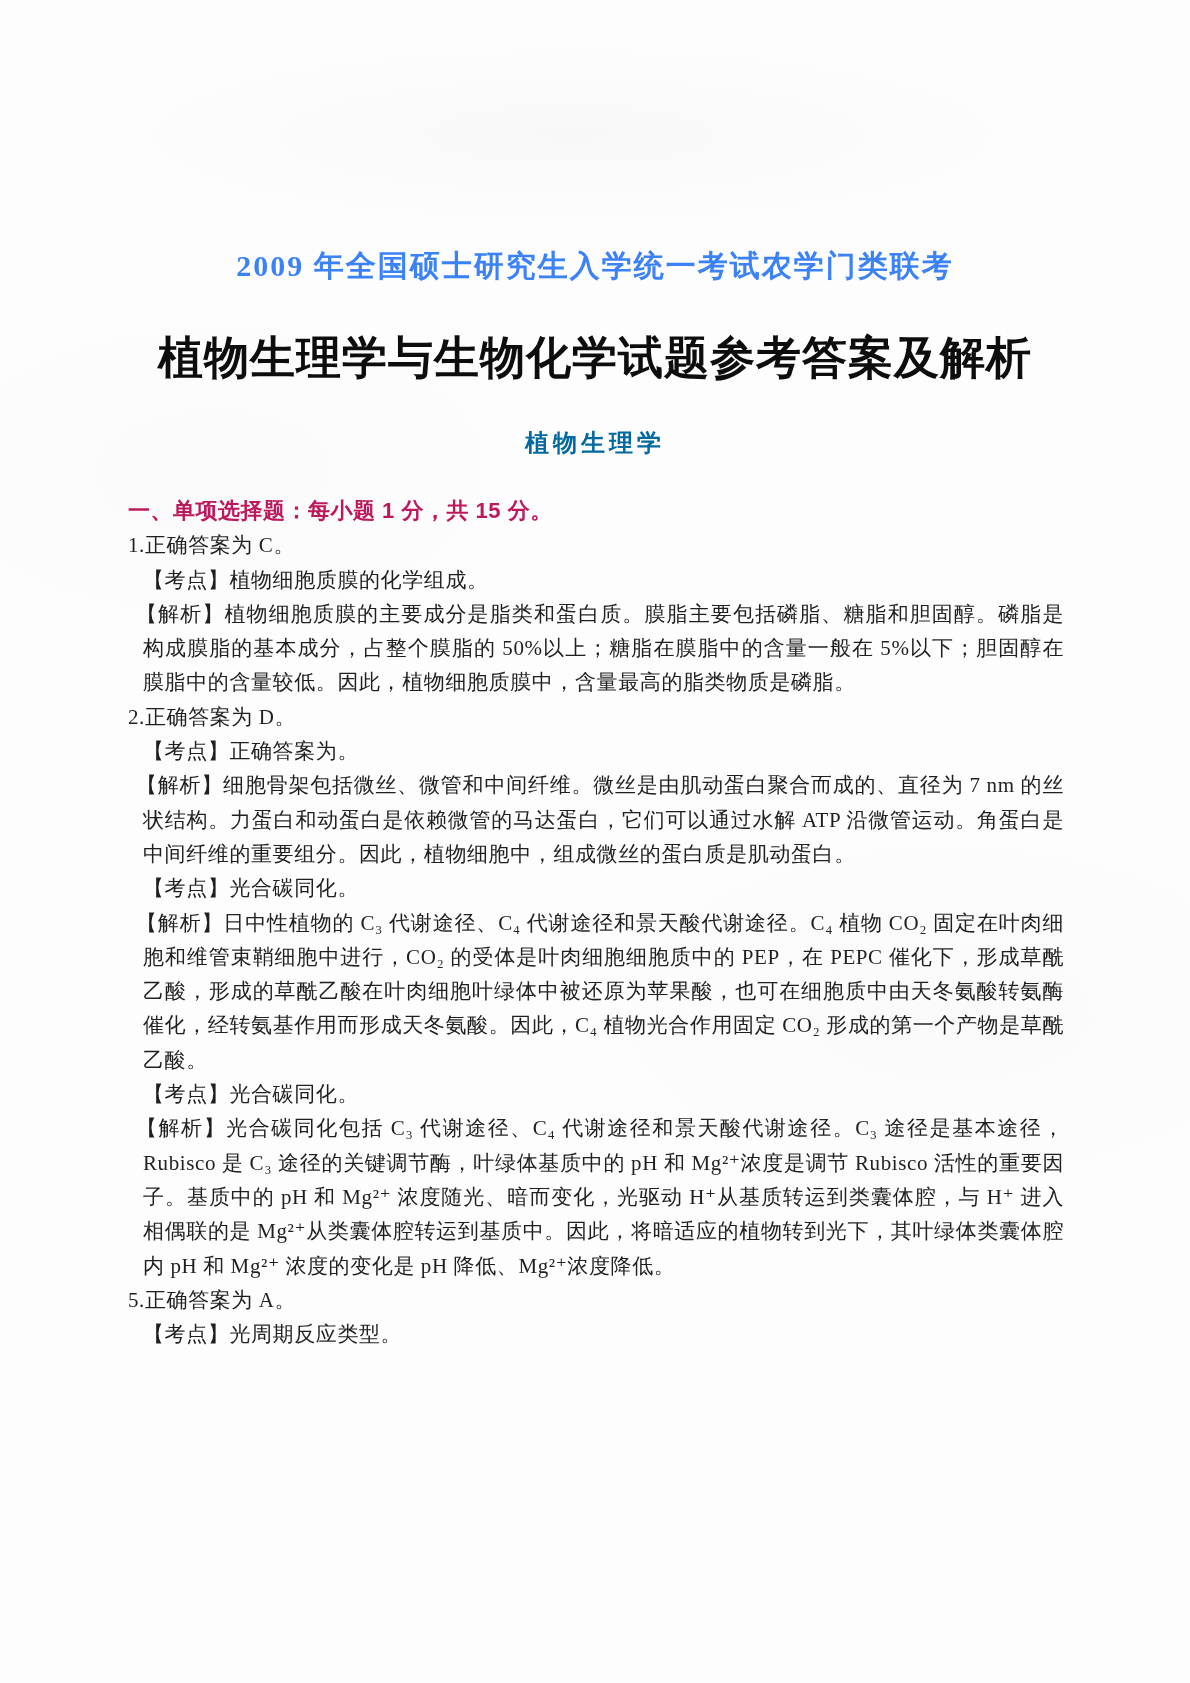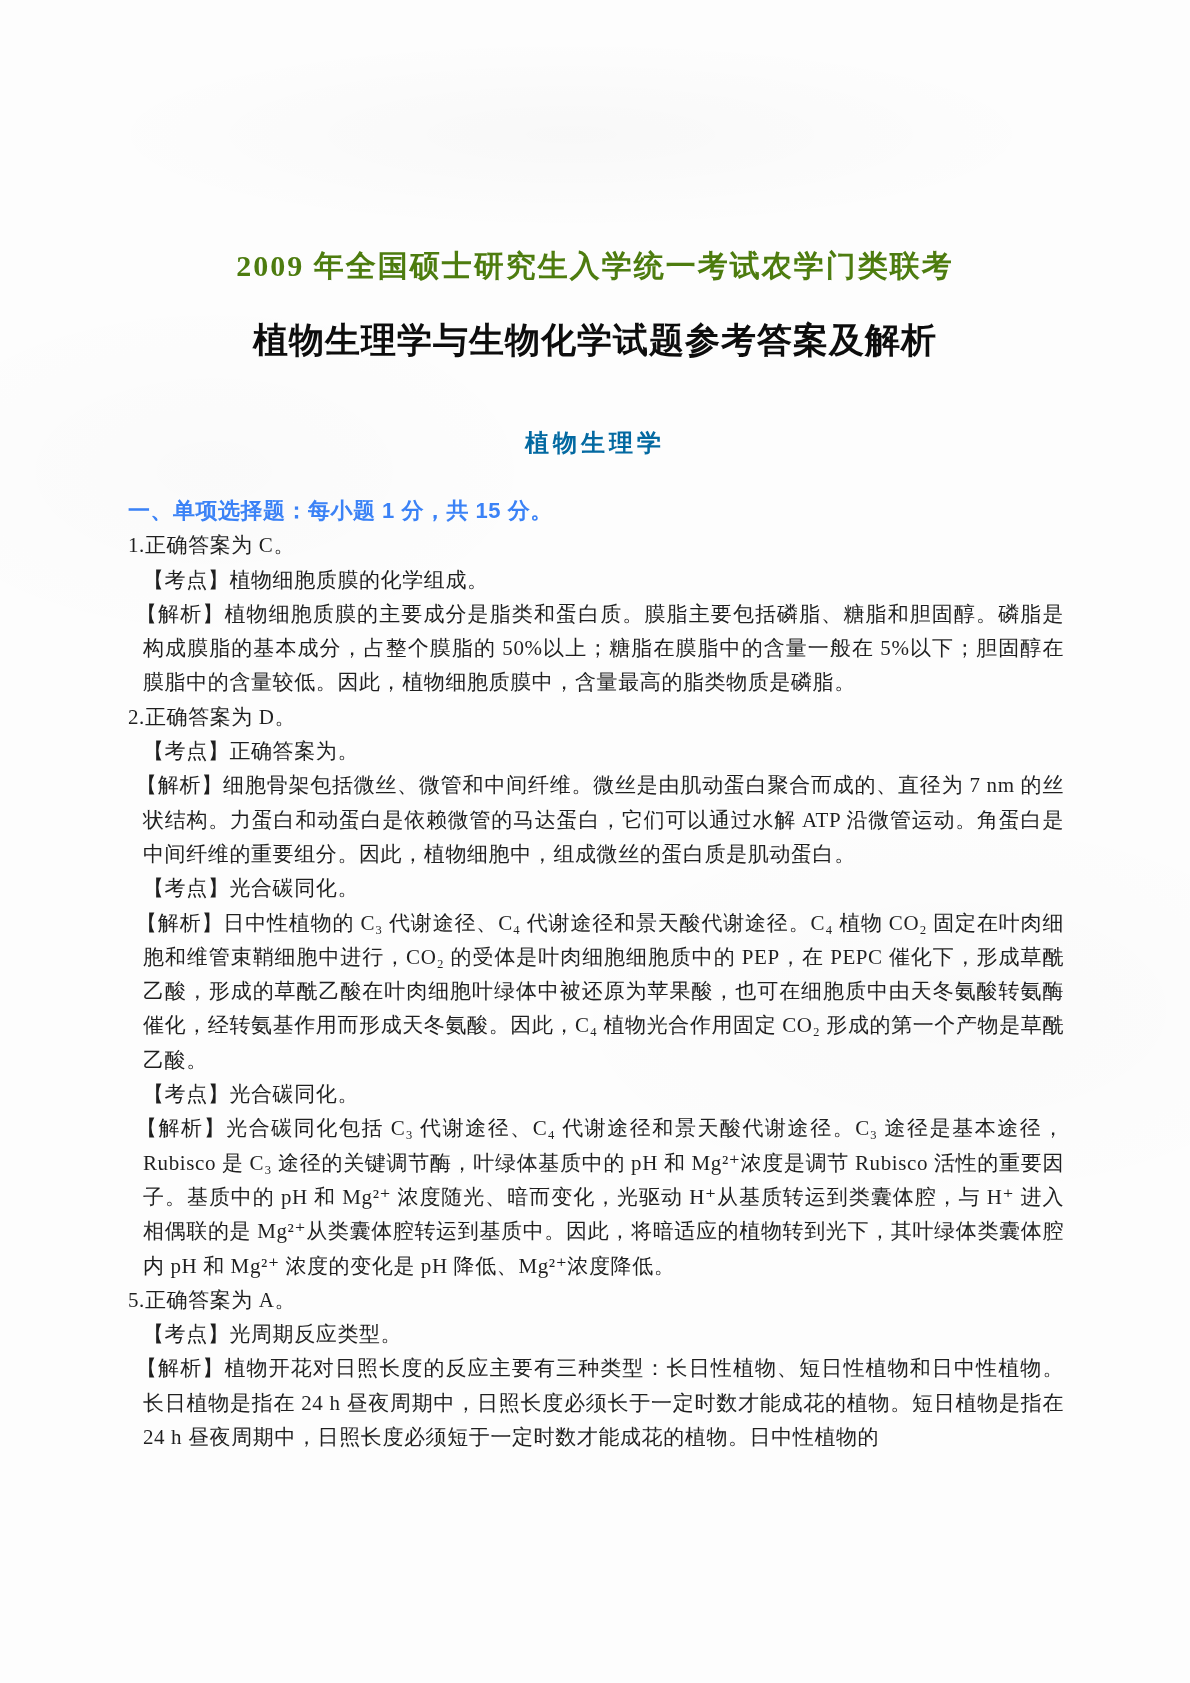--- a/index.html
+++ b/index.html
@@ -27,31 +27,31 @@
   }
 
   .exam-title {
     position: absolute;
     top: 249px; left: 0;
     width: 100%;
     text-align: center;
     font-size: 30px;
     font-weight: 600;
     letter-spacing: 2px;
-    color: #4d7c0f;
+    color: #3b82f6;
     line-height: 1.1;
   }
 
   .paper-title {
     position: absolute;
-    top: 320px; left: 0;
+    top: 332px; left: 0;
     width: 100%;
     text-align: center;
     font-family: "Liberation Sans", "DejaVu Sans", sans-serif;
-    font-size: 35px;
+    font-size: 45px;
     font-weight: 800;
     letter-spacing: 1px;
     color: #0d0d0d;
     line-height: 1.15;
   }
 
   .subject-heading {
     position: absolute;
     top: 427px; left: 0;
     width: 100%;
@@ -74,21 +74,21 @@
     color: #1f1f1f;
   }
 
   .content p { margin: 0; padding: 0; }
 
   .section-heading {
     font-family: "Liberation Sans", "DejaVu Sans", sans-serif;
     font-size: 22px;
     font-weight: 700;
     letter-spacing: 0.5px;
-    color: #3b82f6;
+    color: #be185d;
     text-align: left;
   }
 
   .answer-line { text-align: left; }
 
   .point-line {
     margin-left: 15px !important;
     text-align: left;
   }
 
@@ -133,17 +133,16 @@
     </div>
 
     <div>
       <p class="point-line"><span>【考点】</span><span>光合碳同化。</span></p>
       <p class="analysis"><span>【解析】</span><span>光合碳同化包括 C₃ 代谢途径、C₄ 代谢途径和景天酸代谢途径。C₃ 途径是基本途径，Rubisco 是 C₃ 途径的关键调节酶，叶绿体基质中的 pH 和 Mg²⁺浓度是调节 Rubisco 活性的重要因子。基质中的 pH 和 Mg²⁺ 浓度随光、暗而变化，光驱动 H⁺从基质转运到类囊体腔，与 H⁺ 进入相偶联的是 Mg²⁺从类囊体腔转运到基质中。因此，将暗适应的植物转到光下，其叶绿体类囊体腔内 pH 和 Mg²⁺ 浓度的变化是 pH 降低、Mg²⁺浓度降低。</span></p>
     </div>
 
     <div>
       <p class="answer-line">5.正确答案为 A。</p>
       <p class="point-line"><span>【考点】</span><span>光周期反应类型。</span></p>
-      <p class="analysis"><span>【解析】</span><span>植物开花对日照长度的反应主要有三种类型：长日性植物、短日性植物和日中性植物。长日植物是指在 24 h 昼夜周期中，日照长度必须长于一定时数才能成花的植物。短日植物是指在 24 h 昼夜周期中，日照长度必须短于一定时数才能成花的植物。日中性植物的</span></p>
     </div>
 
   </div>
 </div>
 
 </body></html>

